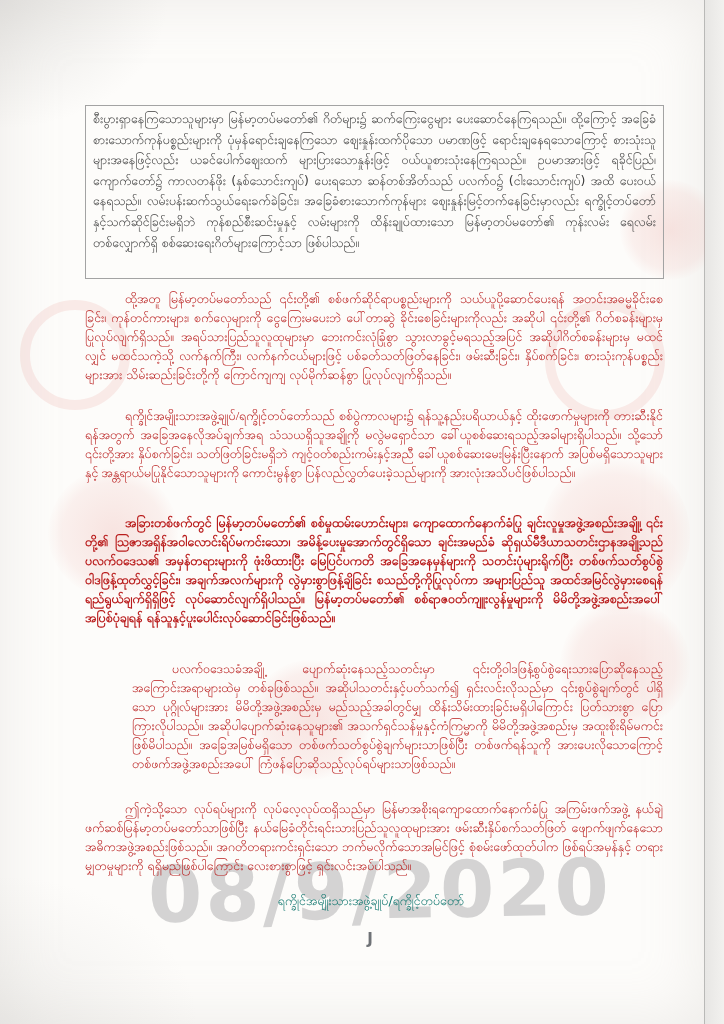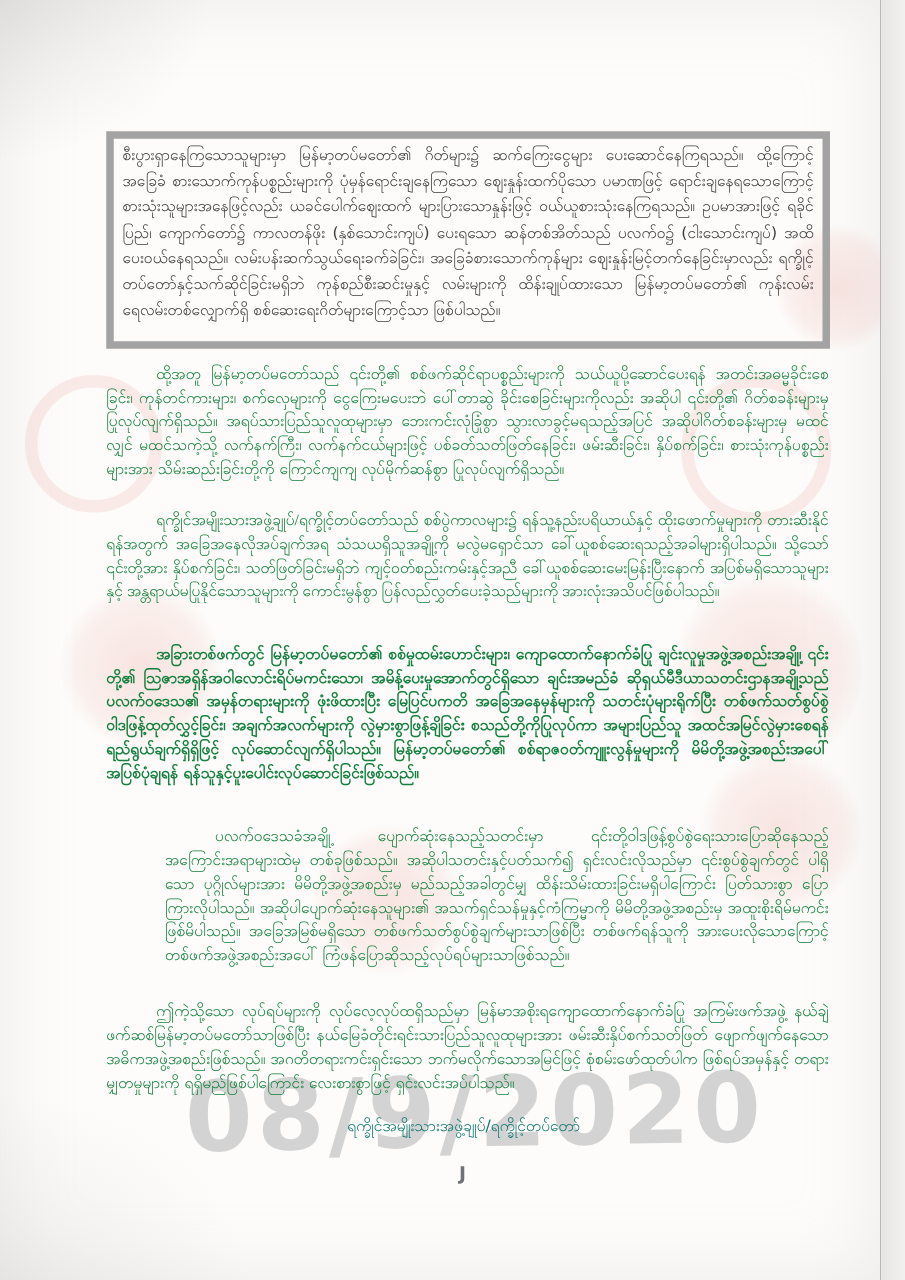--- a/index.html
+++ b/index.html
@@ -53,21 +53,21 @@
   .s2 { left: 48px;  top: 468px; width: 130px; height: 130px; }
   .s3 { left: 545px; top: 300px; width: 120px; height: 120px; }
   .s4 { left: 540px; top: 455px; width: 150px; height: 160px; }
   .s5 { left: 560px; top: 600px; width: 130px; height: 130px; }
   .s6 { left: 250px; top: 660px; width: 120px; height: 120px; }
   .s7 { left: 620px; top: 180px; width: 100px; height: 100px; }
   .red-box {
     position: absolute;
     left: 85px; top: 105px;
     width: 579px; height: 174px;
-    border: 6px solid #a3a3a3;
+    border: 1px solid #a3a3a3;
     background: rgba(255,255,255,0.0);
     z-index: 3;
   }
   .red-box .boxed-text {
     width: 100%; height: 100%;
     padding: 3px 7px 2px 7px;
     overflow: hidden;
     font-size: 12.5px;
     line-height: 20.6px;
     color: #3c3c3c;
@@ -76,21 +76,21 @@
   }
   .paragraphs {
     position: absolute;
     left: 85px; top: 289px;
     width: 578px;
     z-index: 3;
   }
   .paragraphs p {
     font-size: 12.5px;
     line-height: 19px;
-    color: #15803d;
+    color: #b91c1c;
     text-align: justify;
     text-indent: 40px;
     overflow: hidden;
     word-break: break-word;
   }
   .p2 { height: 112px; margin-bottom: 6px; }
   .p3 { height: 100px; margin-bottom: 6px; font-family: Liberation Serif, serif; }
   .p4 { height: 140px; margin-bottom: 6px; font-weight: bold; }
   .p5 { height: 134px; margin-bottom: 6px; margin-left: 47px; }
   .p6 { height: 96px; }

